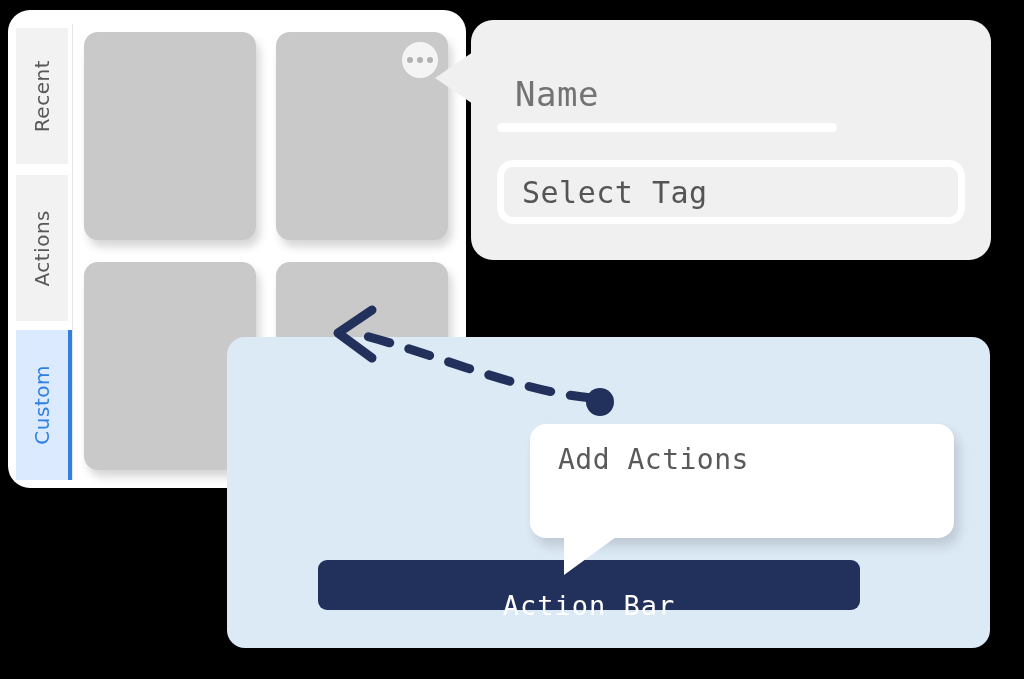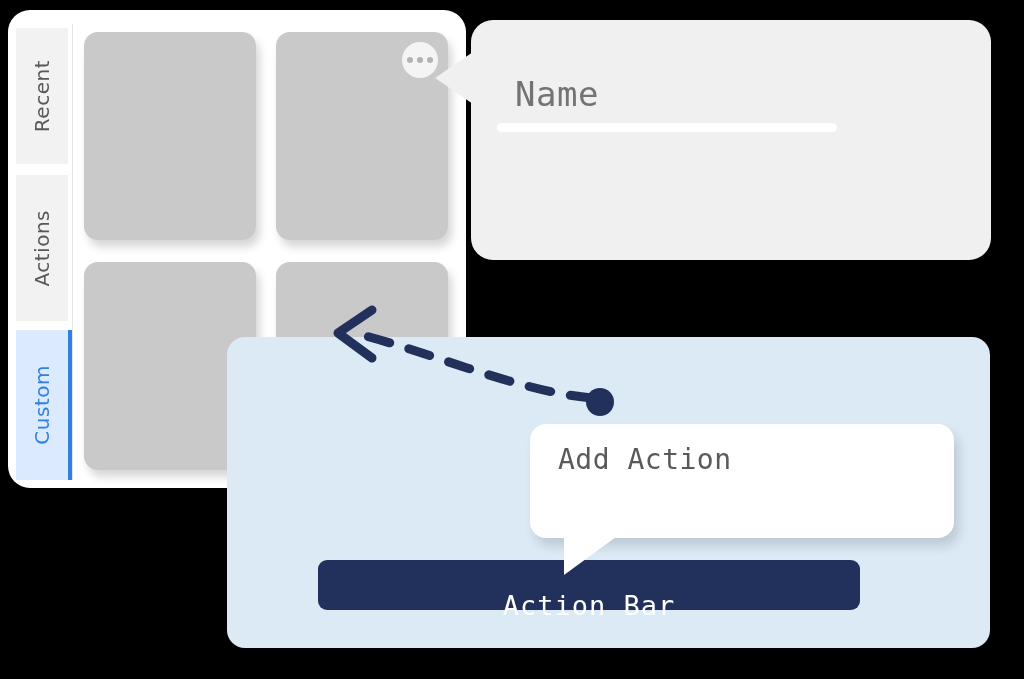--- a/index.html
+++ b/index.html
@@ -215,23 +215,26 @@
     <path d="M 592 398 C 520 392 430 352 358 334" fill="none" stroke="#22305c" stroke-width="9" stroke-linecap="round" stroke-dasharray="22 20"></path>
     <path d="M 372 310 L 338 333 L 372 358" fill="none" stroke="#22305c" stroke-width="9" stroke-linecap="round" stroke-linejoin="round"></path>
     <circle cx="600" cy="402" r="14" fill="#22305c"></circle>
   </svg>
 
   <div class="action-bar-button">
     <span class="action-bar-label">Action Bar</span>
   </div>
 
   <div class="context-menu">
-    <div class="menu-item">Add Action</div>
+    <div class="menu-item">Add Actions</div>
     <div class="context-menu-tail"></div>
   </div>
 
   <div class="popover">
     <div class="popover-tail"></div>
     <div class="field-name-label">Name</div>
     <div class="field-name-underline"></div>
+    <div class="tag-select">
+      <span class="tag-select-value">Select Tag</span>
+    </div>
   </div>
 
 </div>
 
 </body></html>

